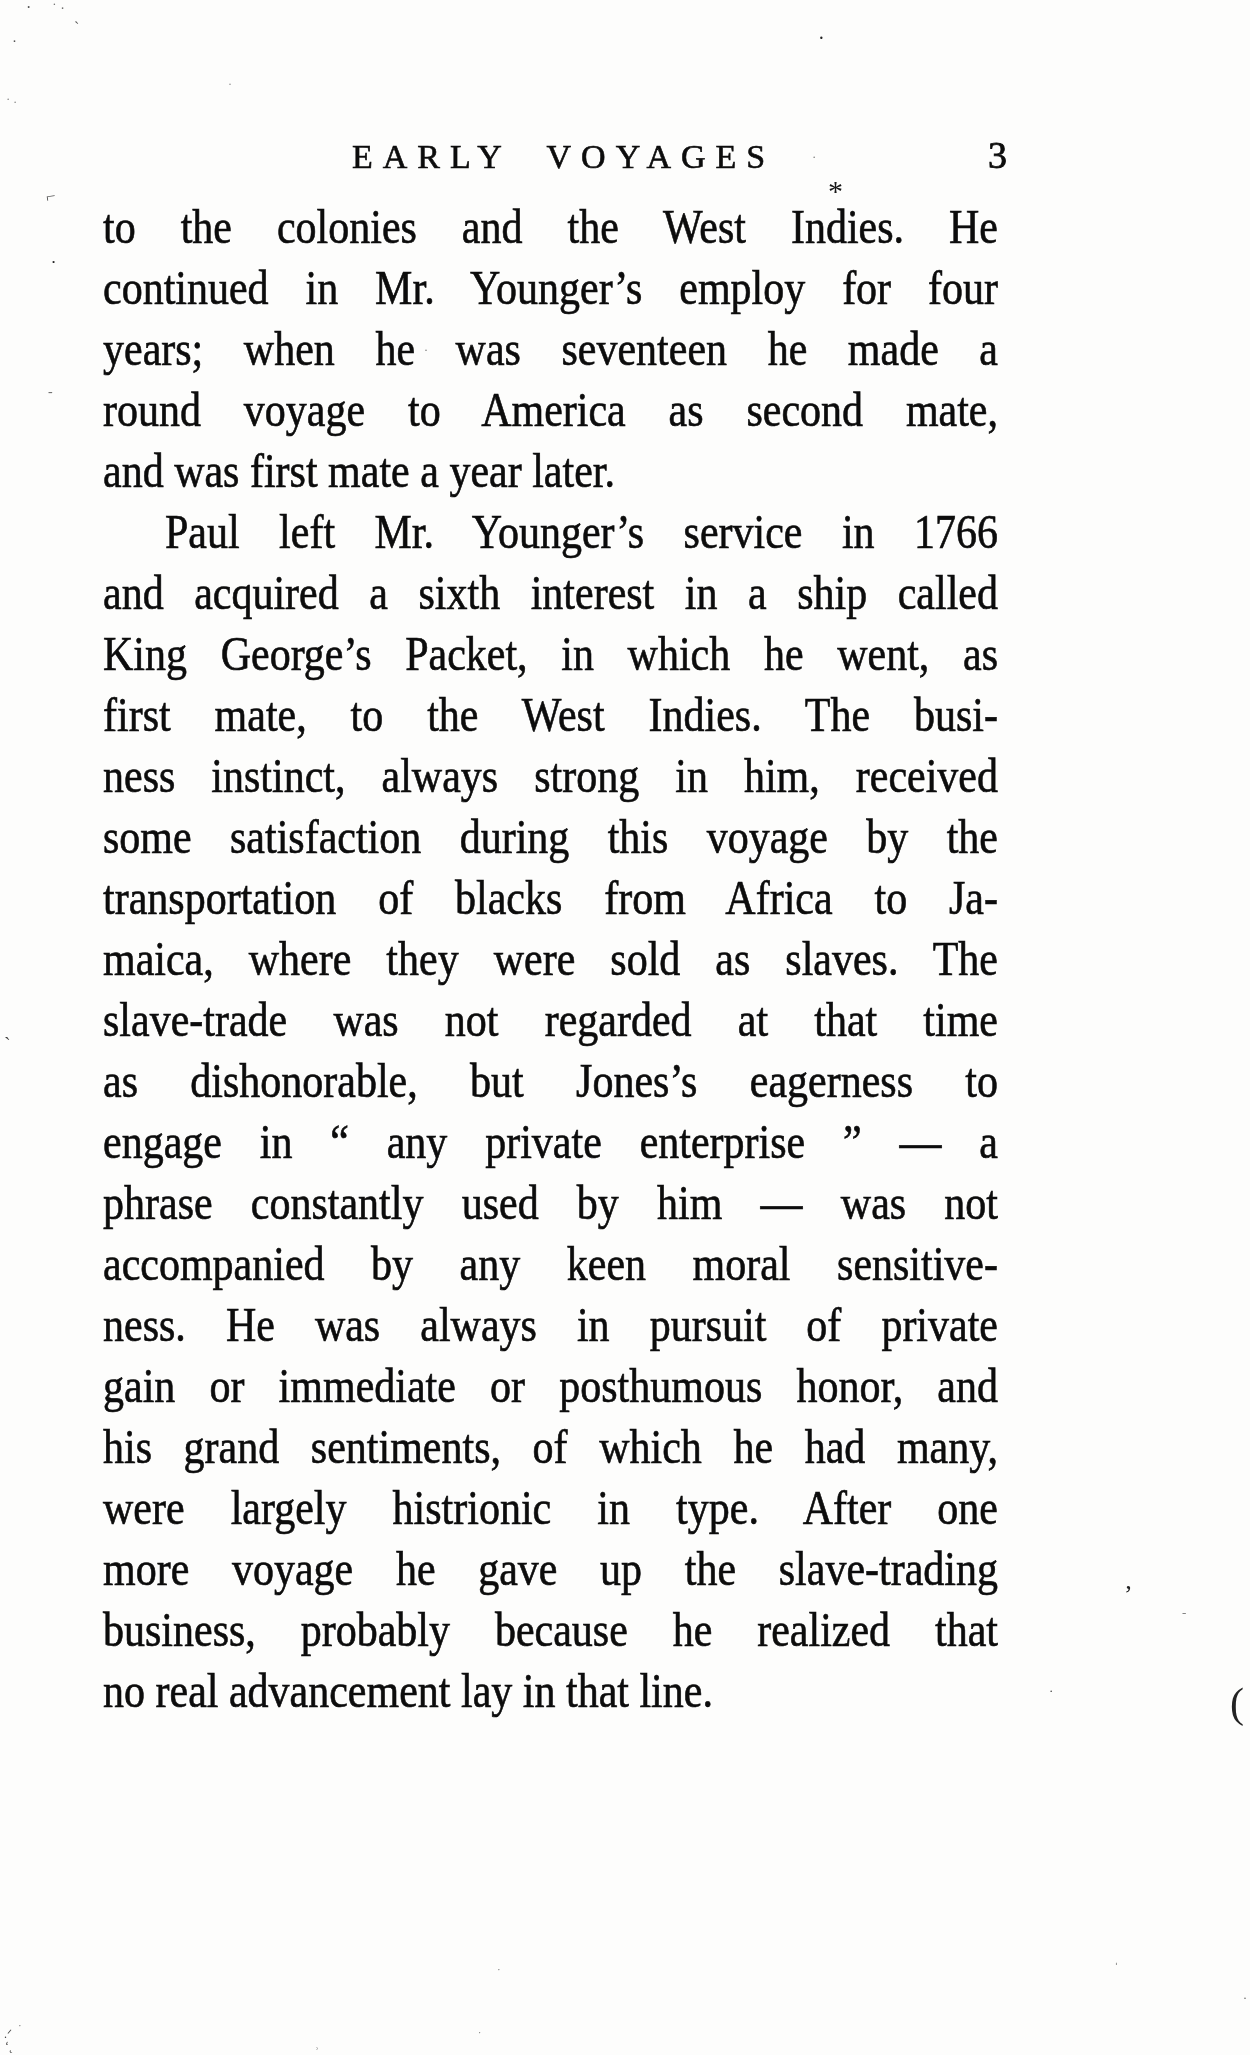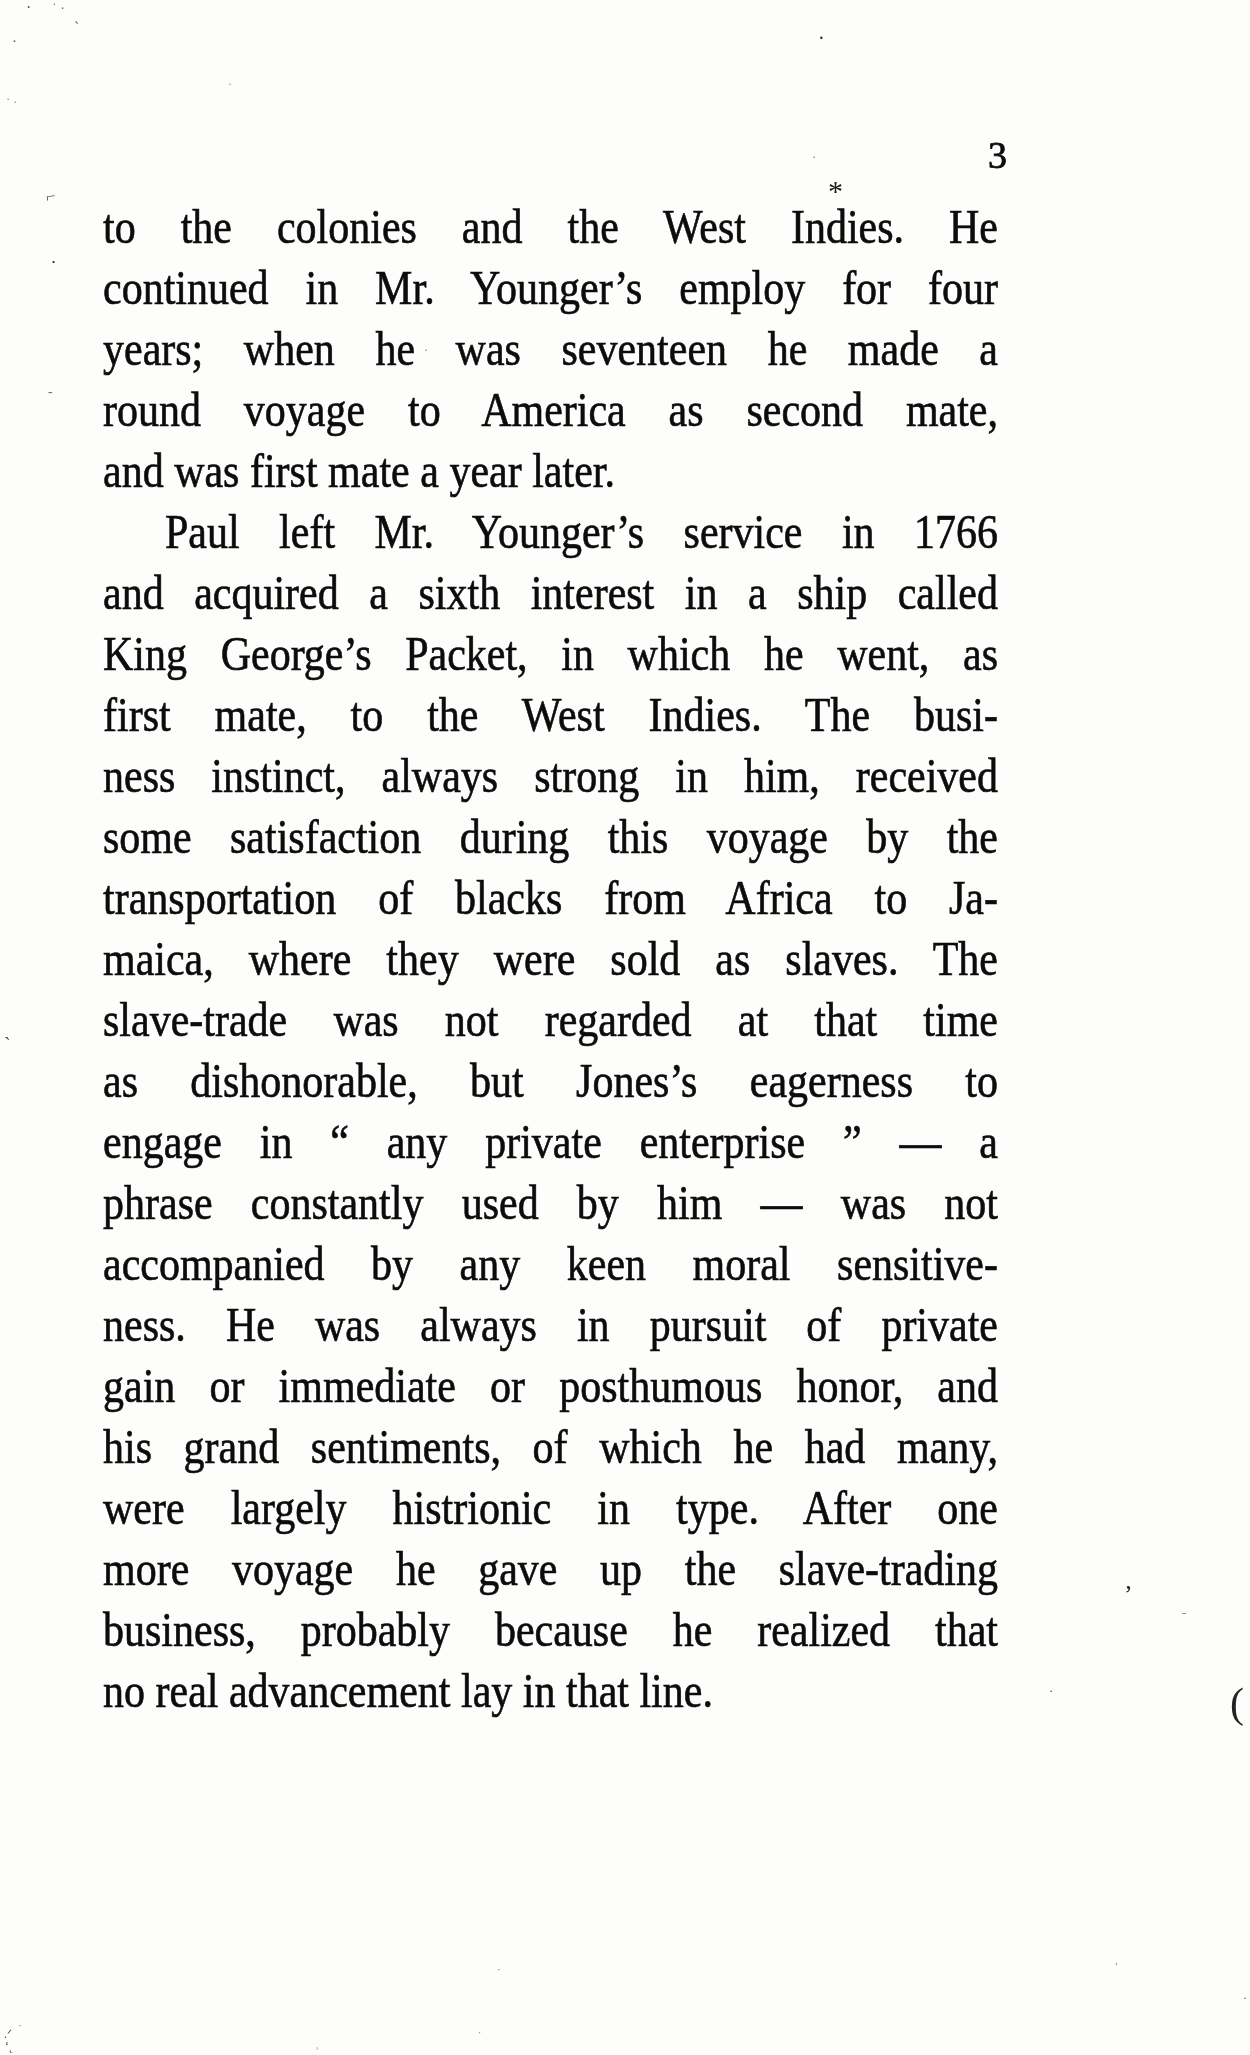--- a/index.html
+++ b/index.html
@@ -41,20 +41,21 @@
     line-height:1;
     color:var(--ink,#0c0c0c);
     white-space:pre;
   }
 </style>
 </head>
 <body>
 
 <div class="page">
 
+  <div class="running-head">EARLY VOYAGES</div>
 
   <div class="folio">3</div>
 
   <div class="textblock">
     <div class="line">to the colonies and the West Indies.  He</div>
     <div class="line">continued in Mr. Younger’s employ for four</div>
     <div class="line">years; when he was seventeen he made a</div>
     <div class="line">round voyage to America as second mate,</div>
     <div class="line end">and was first mate a year later.</div>
     <div class="line indent">Paul left Mr. Younger’s service in 1766</div>

